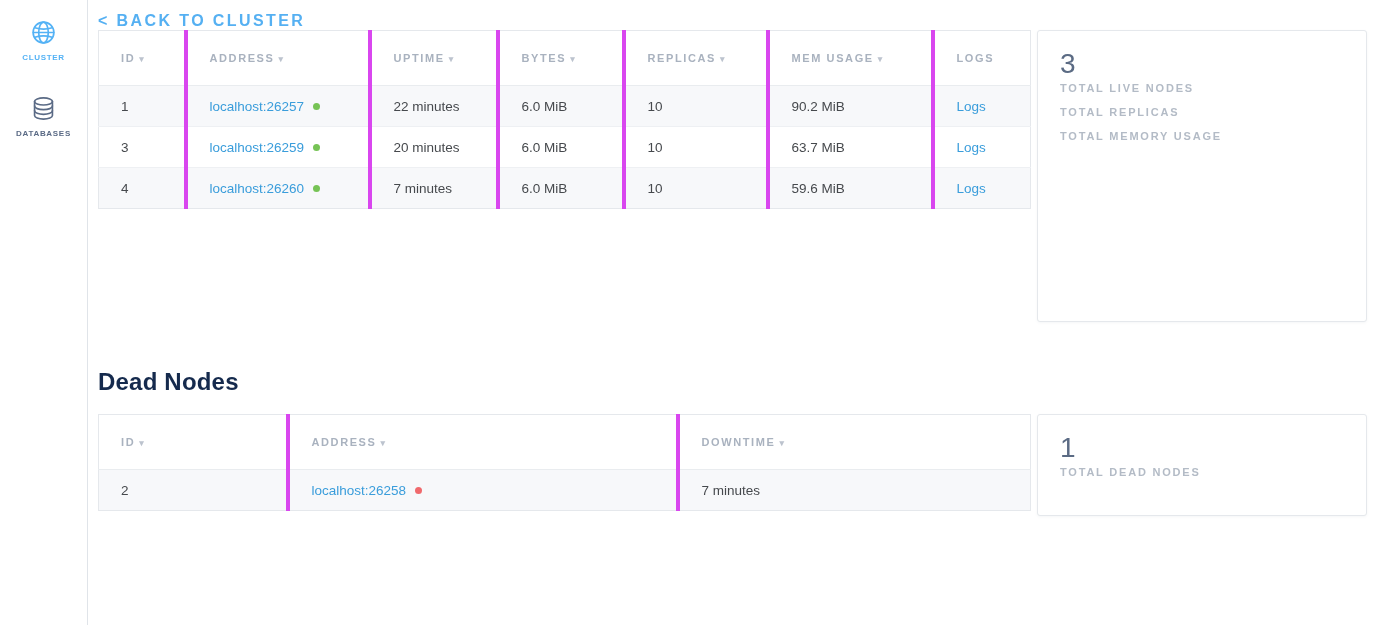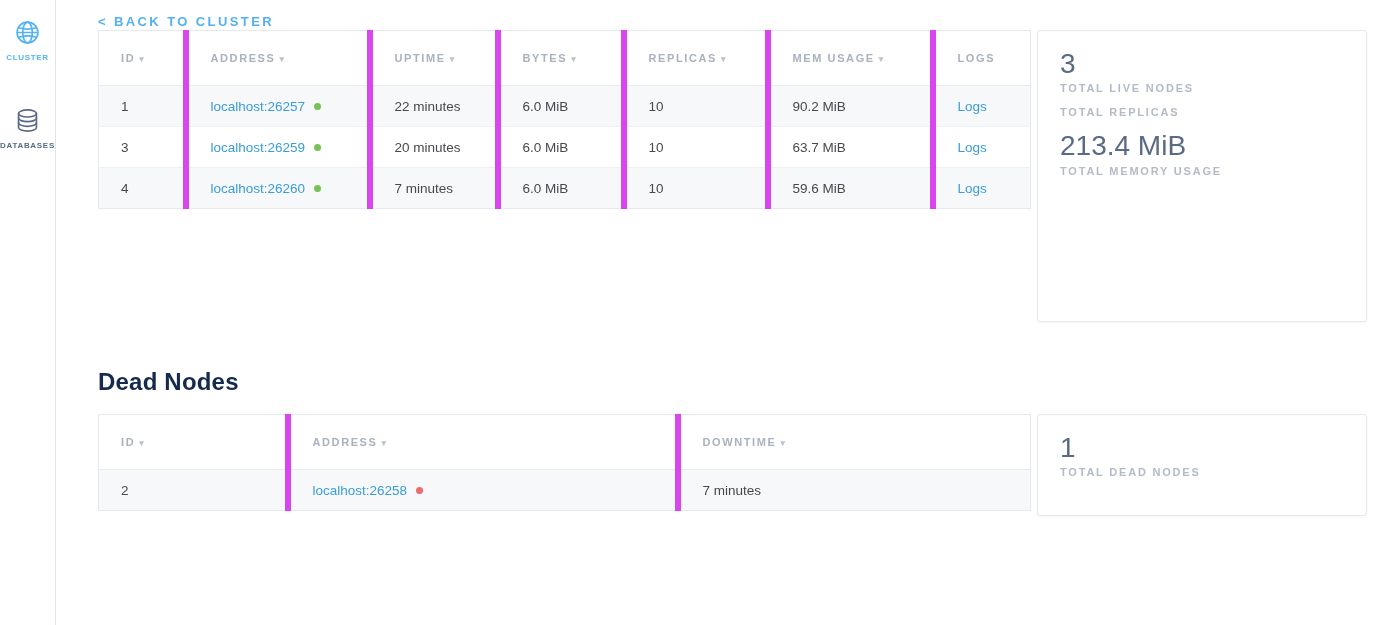--- a/index.html
+++ b/index.html
@@ -6,42 +6,42 @@
   html, body { margin:0; padding:0; }
   body {
     width:1383px; height:625px; overflow:hidden;
     background:#ffffff;
     font-family:"Liberation Sans", sans-serif;
     -webkit-font-smoothing:antialiased;
   }
 
   
   .sidebar {
-    position:fixed; left:0; top:0; bottom:0; width:56px;
+    position:fixed; left:0; top:0; bottom:0; width:88px;
     background:#ffffff; border-right:1px solid #e0e4e9;
     display:flex; flex-direction:column; align-items:center;
-    padding-top:10px; z-index:5;gap:12px;
+    padding-top:10px; z-index:5;
   }
   .side-item {
     display:flex; flex-direction:column; align-items:center;
     width:100%; padding:8px 0 12px; margin-bottom:12px; cursor:pointer;
   }
   .side-icon { width:28px; height:28px; display:flex; align-items:center; justify-content:center; }
   .side-label {
     margin-top:7px; font-size:8px; font-weight:bold;
     letter-spacing:0.7px; color:#5a6a85; text-transform:uppercase;
   }
   .side-item.active .side-label { color:#54b2f5; }
 
   
   main { margin-left:76px; padding:12px 16px 0 22px; }
 
   .back-link {
     display:inline-block; text-decoration:none;
-    font-size:13px; font-weight:bold; letter-spacing:2.4px;
+    font-size:16px; font-weight:bold; letter-spacing:2.4px;
     color:#55b0f2; cursor:pointer;
   }
 
   .section-title {
     margin:30px 0 20px; font-size:24px; font-weight:bold;
     color:#152a4d; letter-spacing:0.2px;
   }
   .section-title.dead { margin-top:46px; margin-bottom:18px; }
 
   .section-row { display:flex; align-items:flex-start; }
@@ -51,21 +51,21 @@
     width:932px; border-collapse:collapse; table-layout:fixed;
     background:#ffffff; border:1px solid #e5e8ec;
   }
   table.nodes th {
     height:55px; text-align:left; vertical-align:middle;
     padding:0 20px 0 22px;
     font-size:11px; font-weight:bold; letter-spacing:1.6px;
     color:#a9b2bf; text-transform:uppercase; white-space:nowrap;
     border-bottom:1px solid #e9ecef; background:#ffffff; cursor:pointer;border-radius:6px;
   }
-  table.nodes th + th, table.nodes td + td { border-left:6px solid #d946ef; }
+  table.nodes th + th, table.nodes td + td { border-left:4px solid #d946ef; }
   table.nodes td {
     height:41px; vertical-align:middle;
     padding:0 8px 0 22px;
     font-size:13.5px; color:#46494d; white-space:nowrap;
     border-top:1px solid #eef0f3; background:#ffffff;
   }
   tr.stripe td { background:#f7f8fa; }
 
   .arrow { font-size:9px; color:#bcc3ce; margin-left:4px; letter-spacing:0; }
 
@@ -209,21 +209,20 @@
 
     <div class="panel live-panel">
       <div class="stat">
         <div class="stat-value">3</div>
         <div class="stat-label">TOTAL LIVE NODES</div>
       </div>
       <div class="stat">
         <div class="stat-label">TOTAL REPLICAS</div>
       </div>
       <div class="stat">
-        <div class="stat-value">213.4 MiB</div>
         <div class="stat-label">TOTAL MEMORY USAGE</div>
       </div>
     </div>
   </div>
 
   
   <h2 class="section-title dead">Dead Nodes</h2>
 
   <div class="section-row">
     <table class="nodes">

